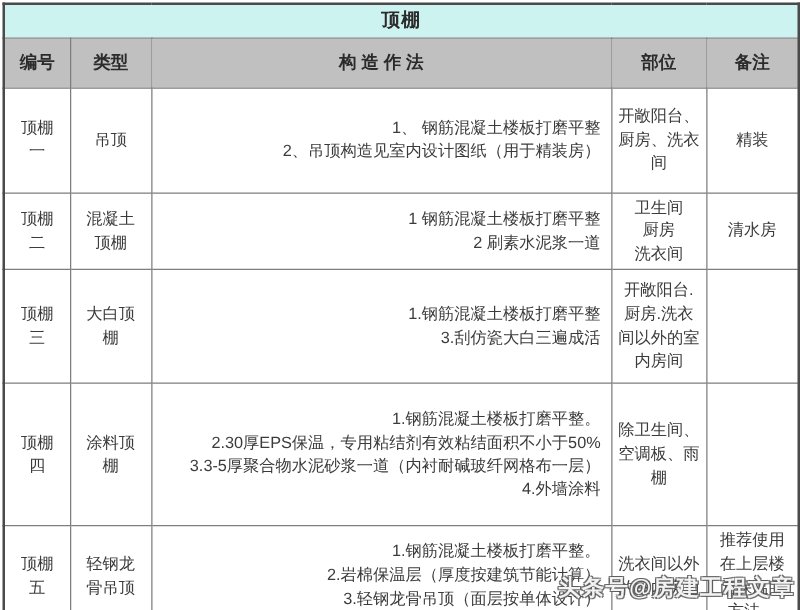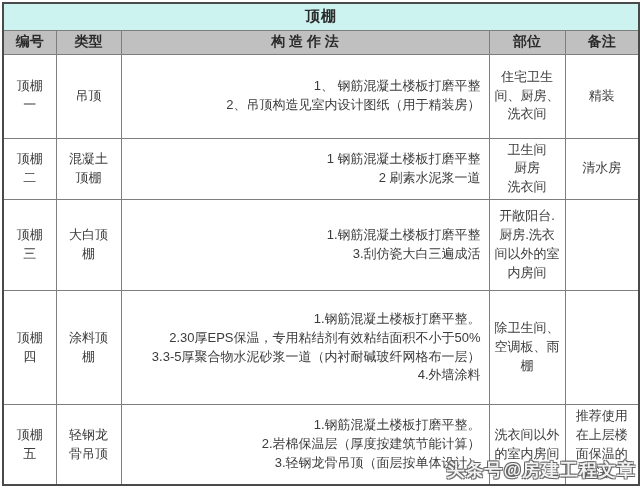--- a/index.html
+++ b/index.html
@@ -38,21 +38,21 @@
     height: 27px;
     font-size: 15px;
     font-weight: bold;
     text-align: center;
     color: #2b2b2b;
     letter-spacing: 1px;
     border-bottom: 2px solid #4a4a4a;
   }
   .head-row th {
     background: #c0c0c0;
-    height: 24px;
+    height: 40px;
     font-size: 14px;
     font-weight: bold;
     text-align: center;
     color: #2b2b2b;
     border-bottom: 2px solid #5a5a5a;
   }
   tbody td {
     font-size: 13px;
     line-height: 1.45;
     padding: 2px 4px;
@@ -109,21 +109,21 @@
         <th>备注</th>
       </tr>
     </thead>
     <tbody>
     <tr>
       <td class="c-id">顶棚
 一</td>
       <td class="c-type">吊顶</td>
       <td class="c-method">1、 钢筋混凝土楼板打磨平整
 2、吊顶构造见室内设计图纸（用于精装房）</td>
-      <td class="c-loc">住宅卫生间、厨房、洗衣间</td>
+      <td class="c-loc">开敞阳台、厨房、洗衣间</td>
       <td class="c-note">精装</td>
     </tr>
 
     <tr>
       <td class="c-id">顶棚
 二</td>
       <td class="c-type">混凝土
 顶棚</td>
       <td class="c-method">1 钢筋混凝土楼板打磨平整
 2 刷素水泥浆一道</td>

